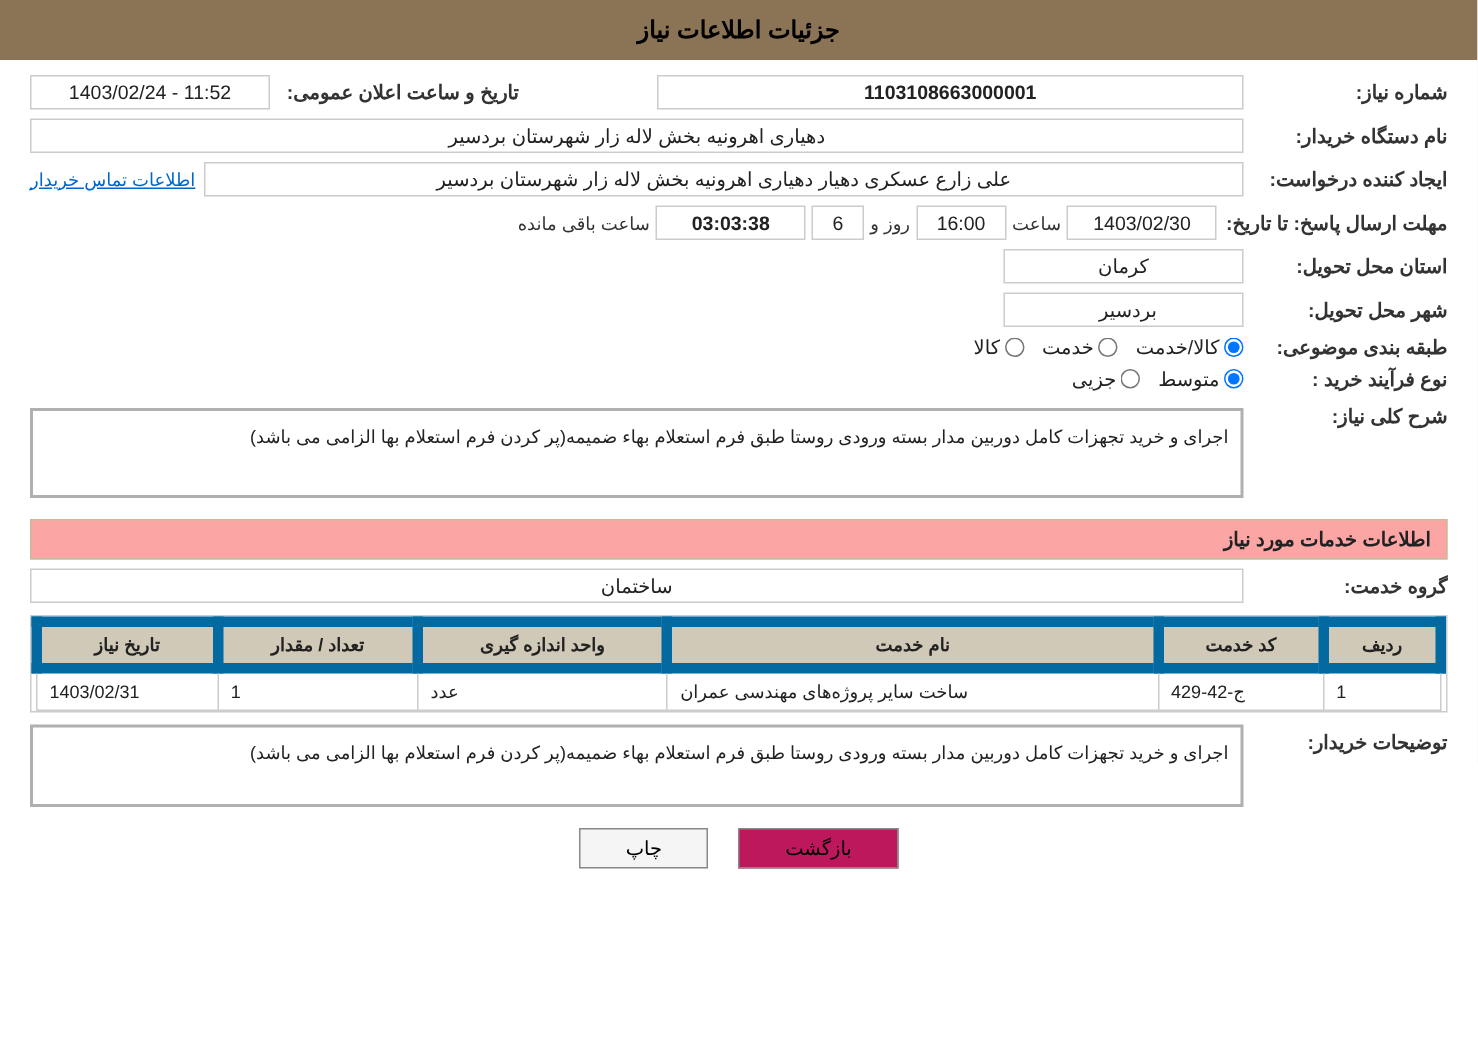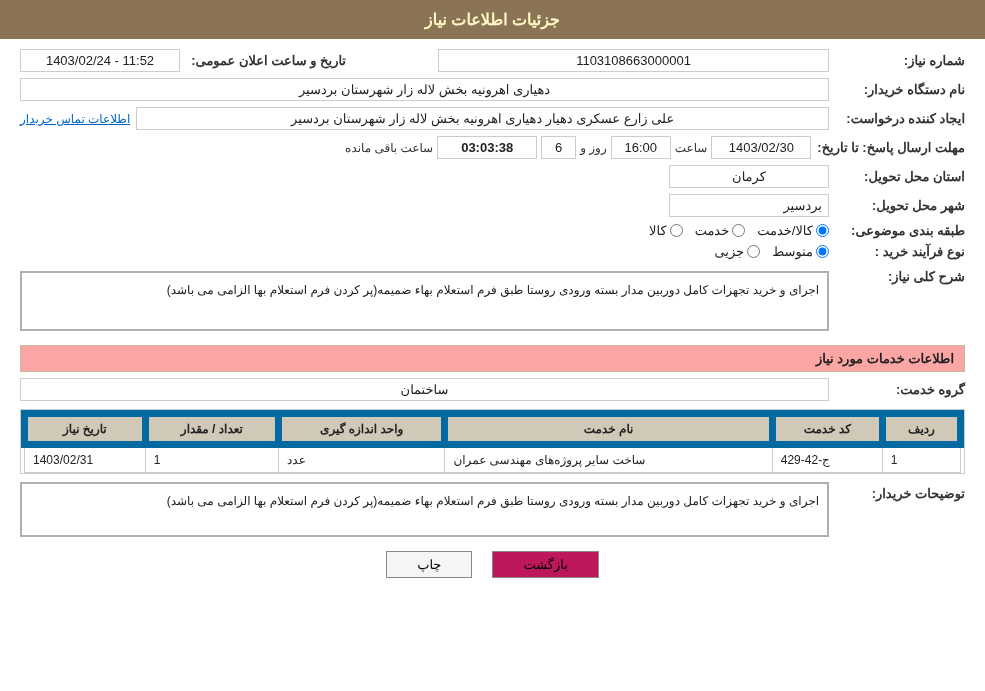--- a/index.html
+++ b/index.html
@@ -11,21 +11,21 @@
       color: #222;
     }
     .page-wrapper {
       width: 985px;
       min-height: 691px;
       background: #fff;
       margin: 0 auto;
     }
     .header-bar {
       background: #8B7355;
-      color: #fef9c3;
+      color: #000000;
       text-align: center;
       padding: 10px 0;
       font-size: 16px;
       font-weight: bold;
     }
     .content {
       padding: 10px 20px;
     }
     .row-field {
       display: flex;
@@ -163,21 +163,21 @@
 <body>
 
 <div class="page-wrapper">
   <div class="header-bar">
     <span>جزئیات اطلاعات نیاز</span>
   </div>
   <div class="content">
 
     <div class="row-field">
       <span class="field-label">شماره نیاز:</span>
-      <div class="field-value wide" style="text-align:center;font-weight:normal;direction:ltr;">1103108663000001</div>
+      <div class="field-value wide" style="text-align:center;font-weight:bold;direction:ltr;">1103108663000001</div>
       <div style="min-width:80px;"></div>
 
       <span class="field-label" style="min-width:160px;text-align:right;">تاریخ و ساعت اعلان عمومی:</span>
       <div class="field-value" style="direction:ltr;text-align:center;min-width:160px;flex:none;">1403/02/24 - 11:52</div>
     </div>
 
     <div class="row-field">
       <span class="field-label">نام دستگاه خریدار:</span>
       <div class="field-value wide" style="text-align:center;">دهیاری اهرونیه بخش لاله زار شهرستان بردسیر</div>
     </div>
@@ -201,21 +201,21 @@
       </div>
     </div>
 
     <div class="row-field">
       <span class="field-label">استان محل تحویل:</span>
       <div class="field-value" style="min-width:160px;text-align:center;flex:none;">کرمان</div>
     </div>
 
     <div class="row-field">
       <span class="field-label">شهر محل تحویل:</span>
-      <div class="field-value" style="min-width:160px;flex:none;padding-left:12px;">بردسیر</div>
+      <div class="field-value" style="min-width:160px;text-align:center;flex:none;padding-left:12px;">بردسیر</div>
     </div>
 
     <div class="row-field">
       <span class="field-label">طبقه بندی موضوعی:</span>
       <div class="radio-group">
         <div class="radio-item">
           <input type="radio" name="tabaqe" checked="" style="">
           <span>کالا/خدمت</span>
         </div>
         <div class="radio-item">

